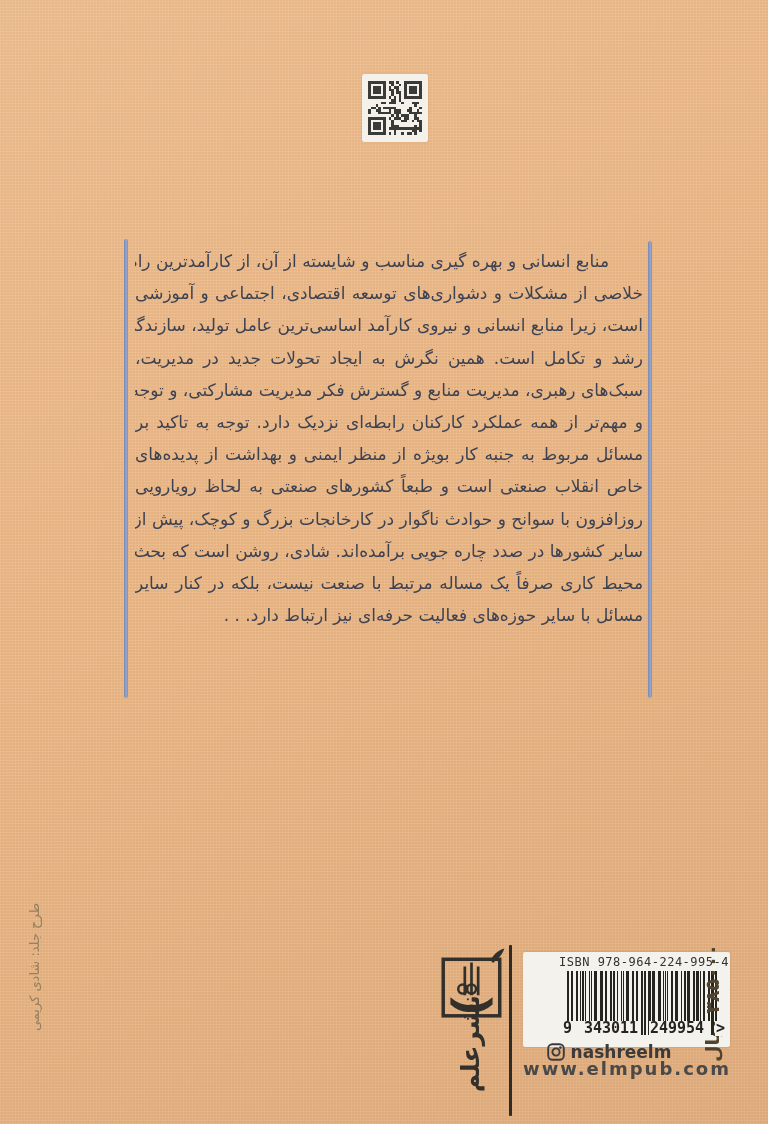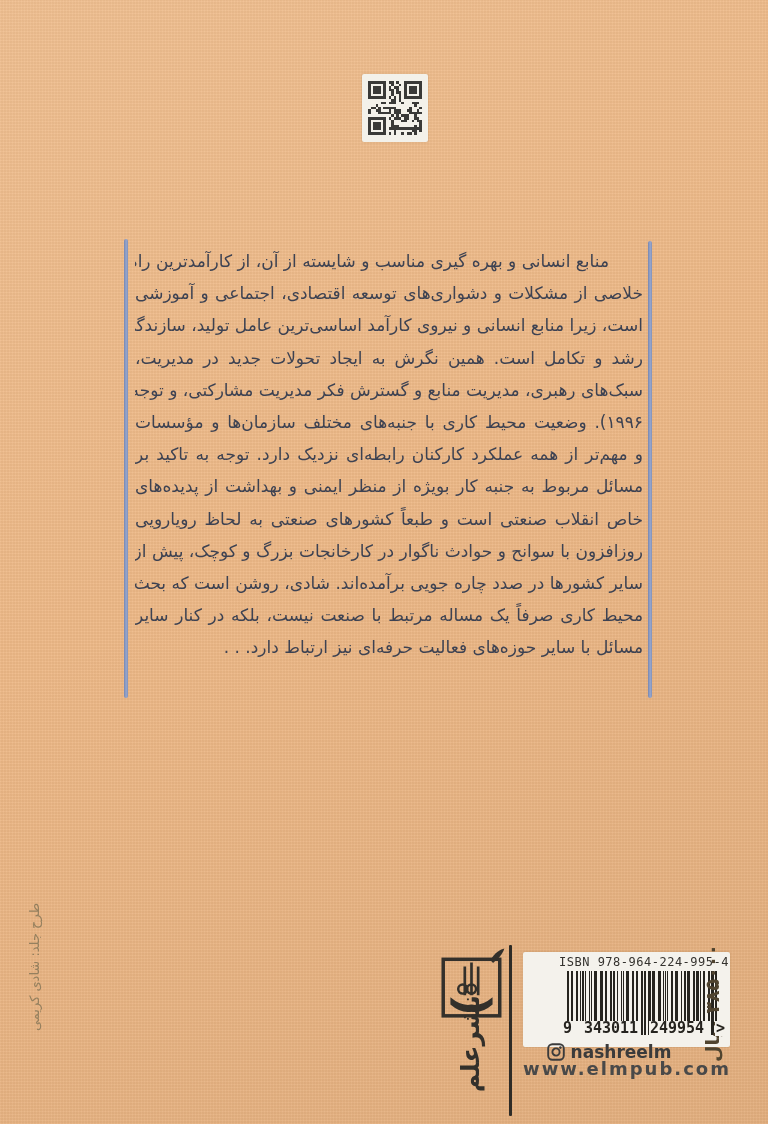--- a/index.html
+++ b/index.html
@@ -102,21 +102,20 @@
 
   <div class="rule rule-right"></div>
   <div class="rule rule-left"></div>
 
   <div class="synopsis" id="synopsis" lang="fa" dir="rtl">
       <div class="line">منابع انسانی و بهره گیری مناسب و شایسته از آن، از کارآمدترین راه‌های</div>
       <div class="line">خلاصی از مشکلات و دشواری‌های توسعه اقتصادی، اجتماعی و آموزشی</div>
       <div class="line">است، زیرا منابع انسانی و نیروی کارآمد اساسی‌ترین عامل تولید، سازندگی،</div>
       <div class="line">رشد و تکامل است. همین نگرش به ایجاد تحولات جدید در مدیریت،</div>
       <div class="line">سبک‌های رهبری، مدیریت منابع و گسترش فکر مدیریت مشارکتی، و توجه</div>
-      <div class="line">۱۹۹۶). وضعیت محیط کاری با جنبه‌های مختلف سازمان‌ها و مؤسسات</div>
       <div class="line">و مهم‌تر از همه عملکرد کارکنان رابطه‌ای نزدیک دارد. توجه به تاکید بر</div>
       <div class="line">مسائل مربوط به جنبه کار بویژه از منظر ایمنی و بهداشت از پدیده‌های</div>
       <div class="line">خاص انقلاب صنعتی است و طبعاً کشورهای صنعتی به لحاظ رویارویی</div>
       <div class="line">روزافزون با سوانح و حوادث ناگوار در کارخانجات بزرگ و کوچک، پیش از</div>
       <div class="line">سایر کشورها در صدد چاره جویی برآمده‌اند. شادی، روشن است که بحث</div>
       <div class="line">محیط کاری صرفاً یک مساله مرتبط با صنعت نیست، بلکه در کنار سایر</div>
       <div class="line">مسائل با سایر حوزه‌های فعالیت حرفه‌ای نیز ارتباط دارد. . .</div>
     </div>
 
   <div class="credit" lang="fa">طرح جلد: شادی کریمی</div>

